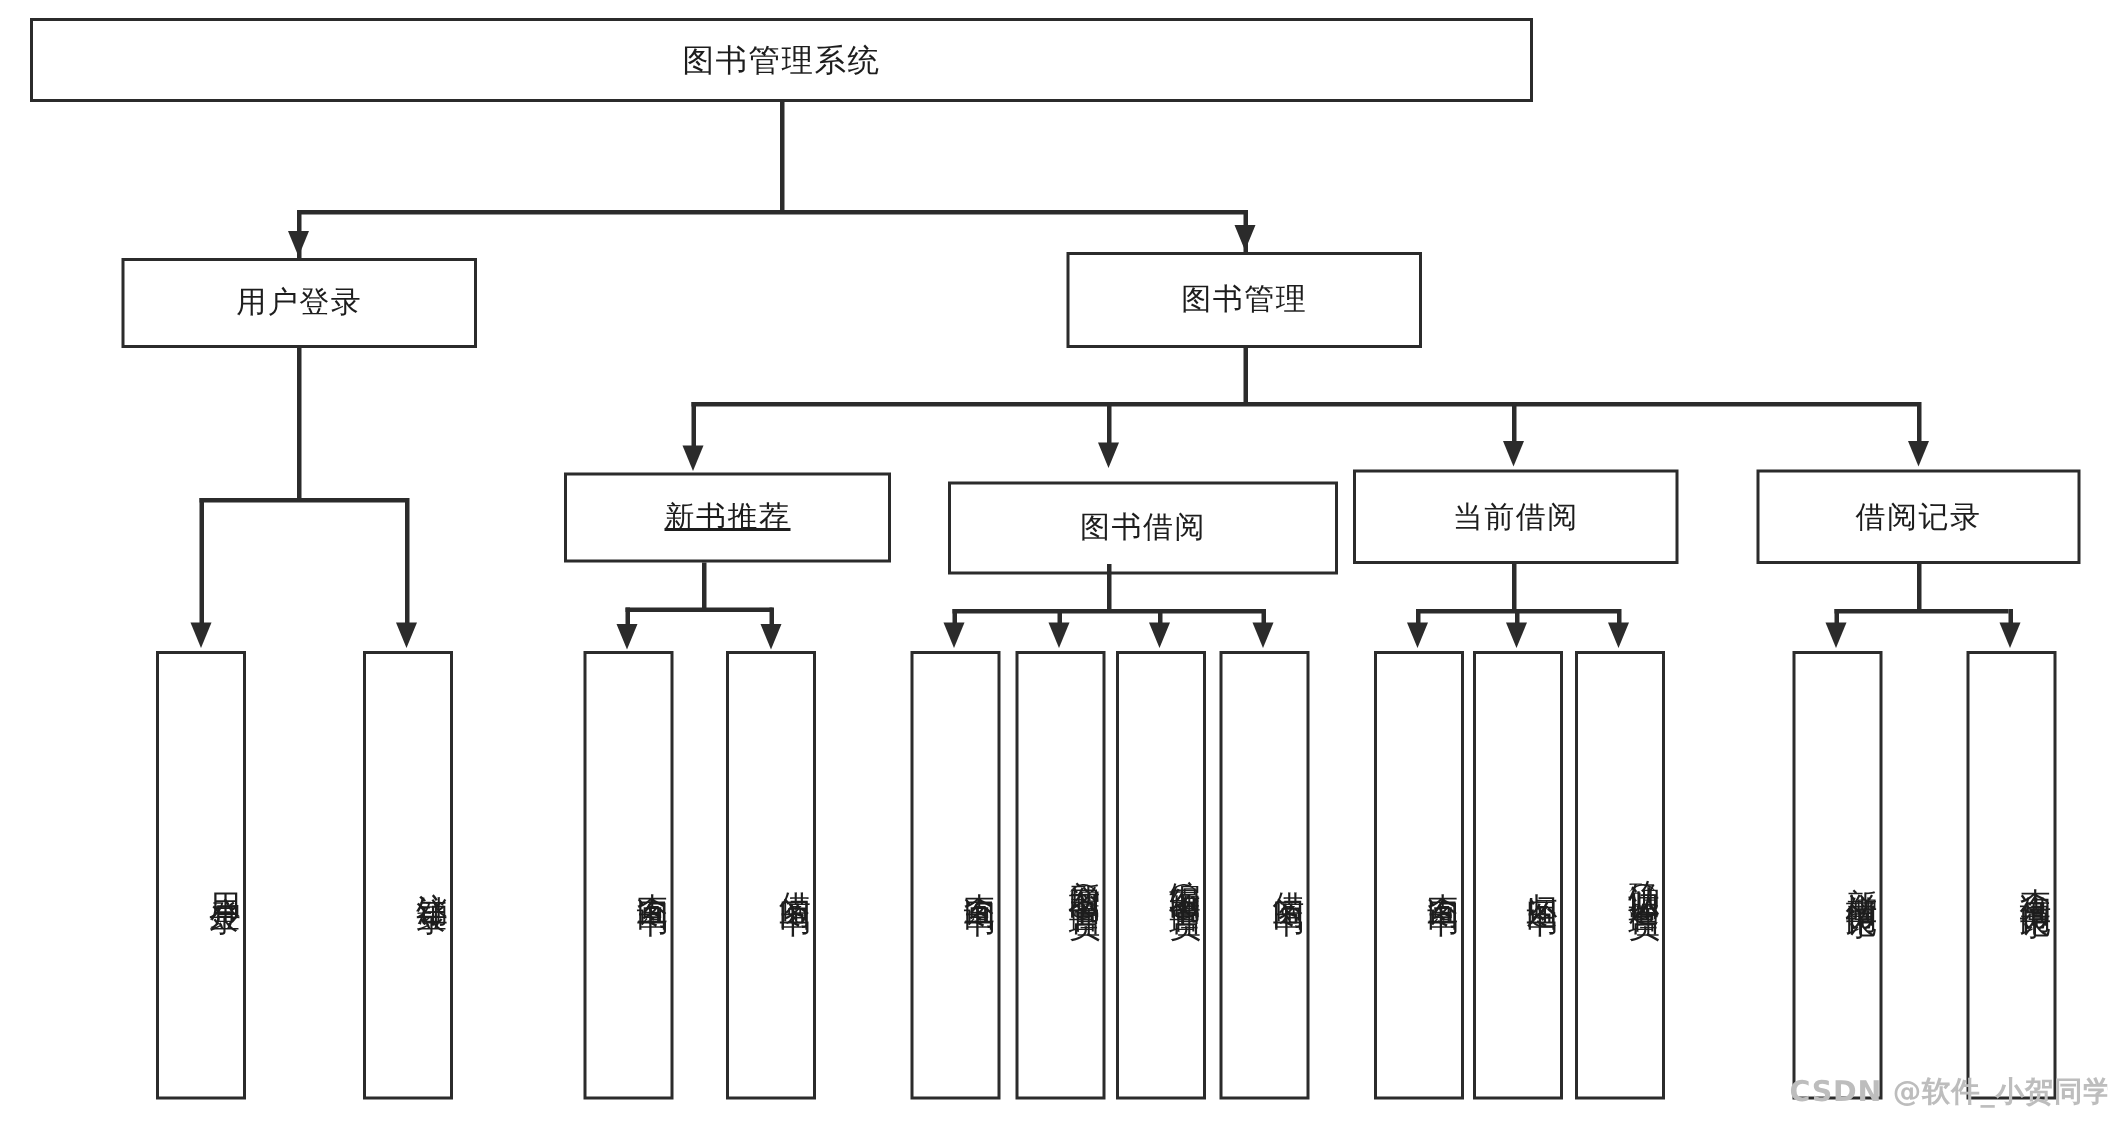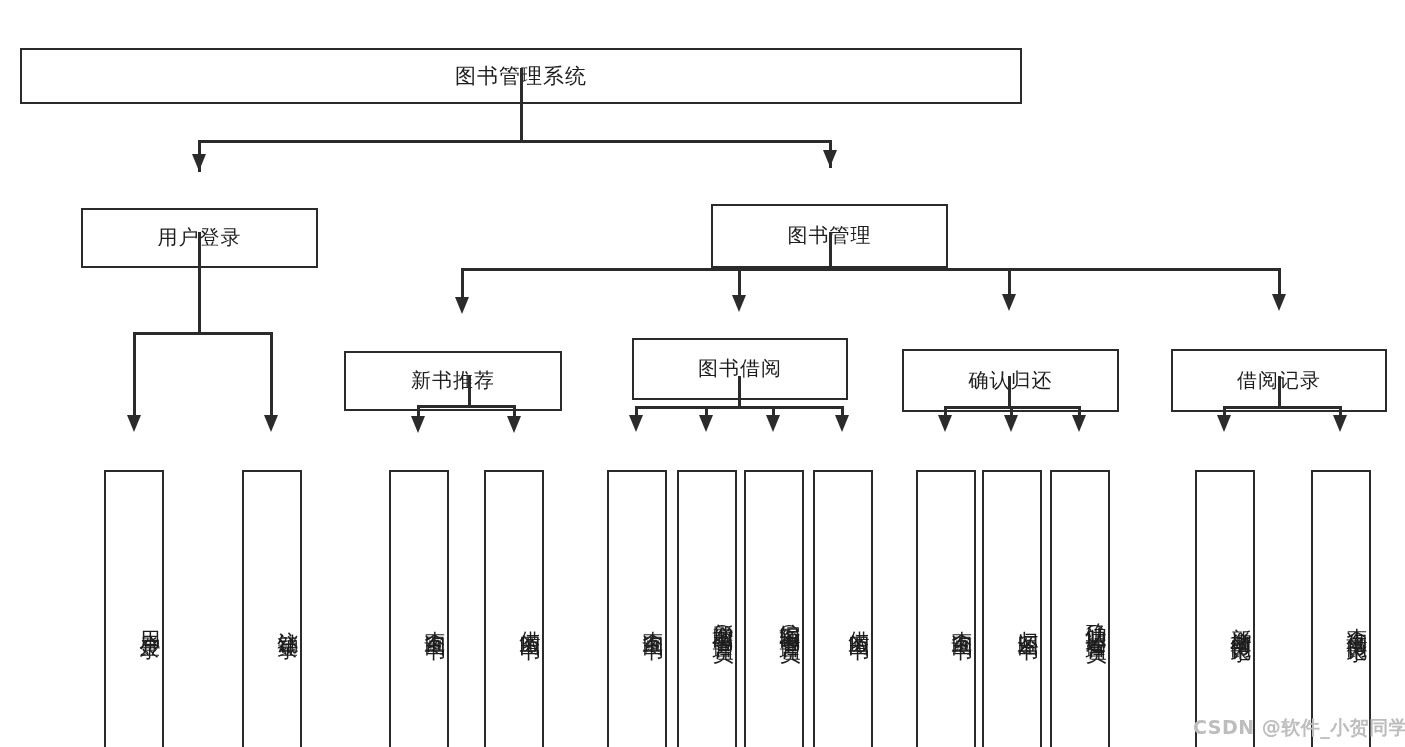--- a/index.html
+++ b/index.html
@@ -19,21 +19,20 @@
     position:absolute;
     box-sizing:border-box;
     background:#ffffff;
     border:2.5px solid #2b2b2b;
     display:flex;
     align-items:center;
     justify-content:center;
     color:#1d1d1d;
     line-height:1.18;
     text-align:center;
-    margin-top:36px;
   }
   .node.root{font-size:21px;letter-spacing:1px;}
   .node.lvl1{font-size:20px;letter-spacing:1px;}
   .node.lvl2{font-size:20px;letter-spacing:1px;}
   
   .node.leaf{
     writing-mode:vertical-rl;
     text-orientation:upright;
     font-size:21px;
     letter-spacing:3px;
@@ -98,28 +97,28 @@
   <div class="ln h" style="left:461px;top:268px;width:819px;"></div>
   <div class="ln v" style="left:461px;top:268px;height:32px;"></div>
   <div class="arrow" style="left:455px;top:297px;"></div>
   <div class="ln v" style="left:738px;top:268px;height:30px;"></div>
   <div class="arrow" style="left:732px;top:295px;"></div>
   <div class="ln v" style="left:1008px;top:268px;height:30px;"></div>
   <div class="arrow" style="left:1002px;top:294px;"></div>
   <div class="ln v" style="left:1278px;top:268px;height:30px;"></div>
   <div class="arrow" style="left:1272px;top:294px;"></div>
 
-  <div class="node lvl2" style="left:344px;top:315px;width:218px;height:60px;">
+  <div class="node lvl2" style="left:376px;top:315px;width:218px;height:60px;text-decoration:underline;">
     <span>新书推荐</span>
   </div>
-  <div class="node lvl2" style="left:632px;top:302px;width:216px;height:62px;">
+  <div class="node lvl2" style="left:632px;top:321px;width:260px;height:62px;">
     <span>图书借阅</span>
   </div>
   <div class="node lvl2" style="left:902px;top:313px;width:217px;height:63px;">
-    <span>确认归还</span>
+    <span>当前借阅</span>
   </div>
   <div class="node lvl2" style="left:1171px;top:313px;width:216px;height:63px;">
     <span>借阅记录</span>
   </div>
 
   <div class="ln v" style="left:468px;top:375px;height:32px;"></div>
   <div class="ln h" style="left:417px;top:405px;width:98px;"></div>
   <div class="ln v" style="left:417px;top:405px;height:14px;"></div>
   <div class="arrow" style="left:411px;top:416px;"></div>
   <div class="ln v" style="left:513px;top:405px;height:14px;"></div>

